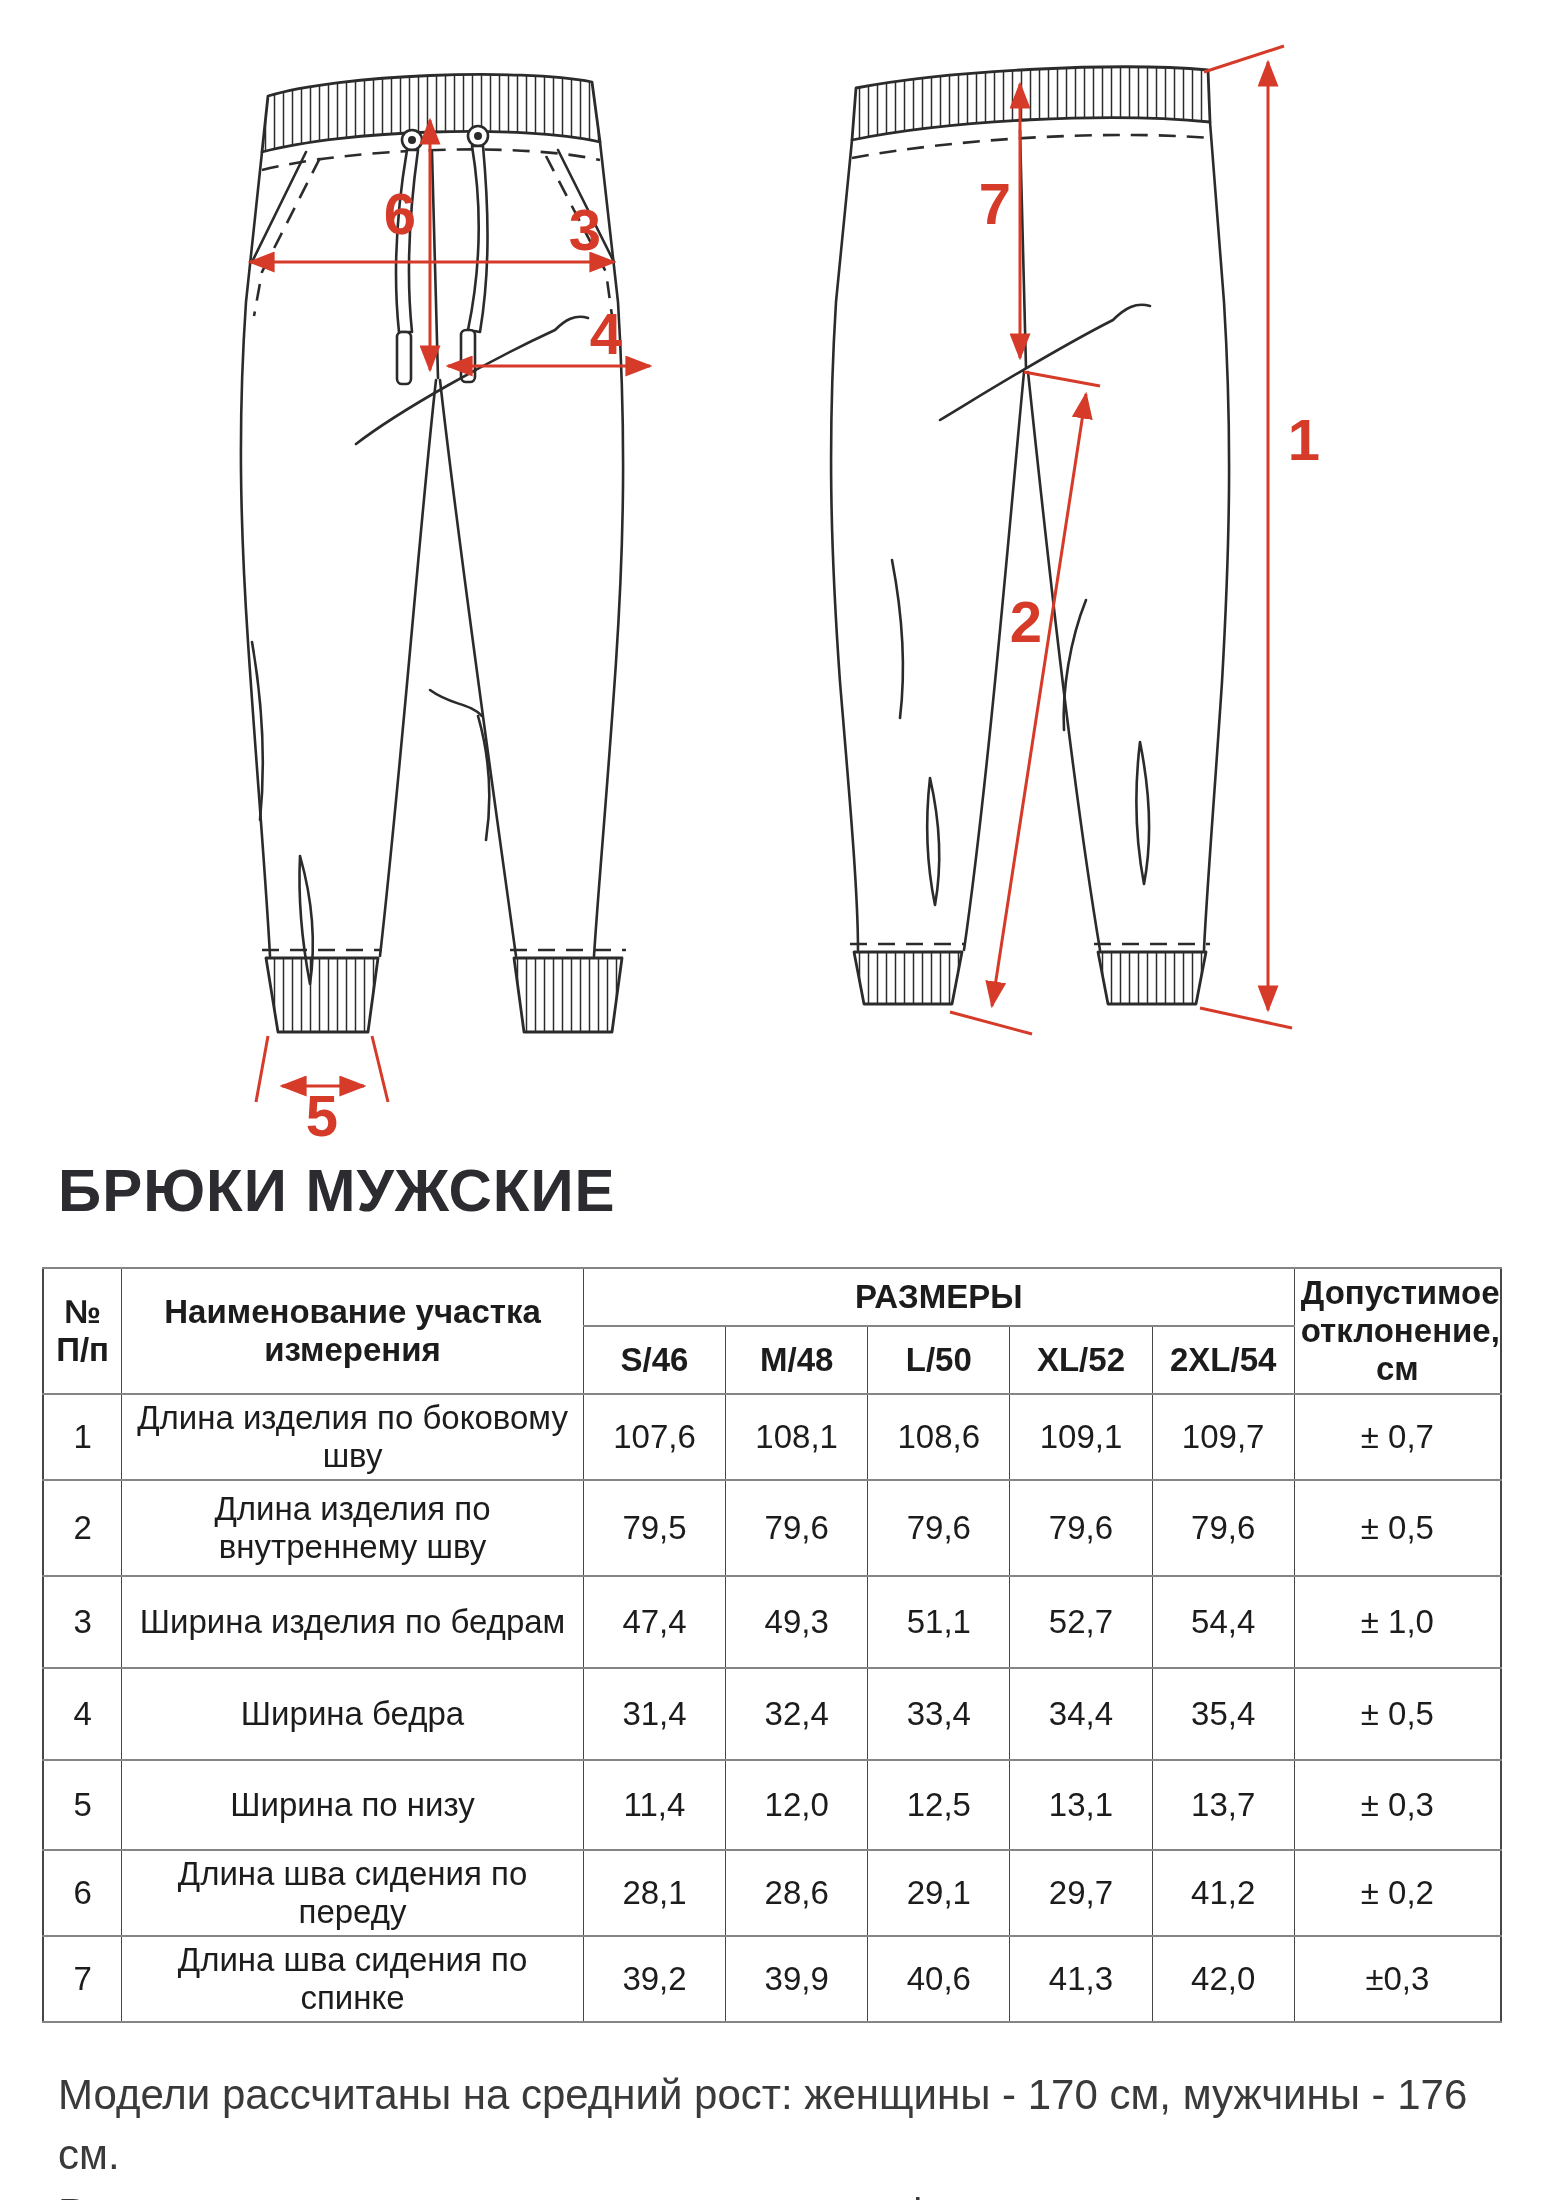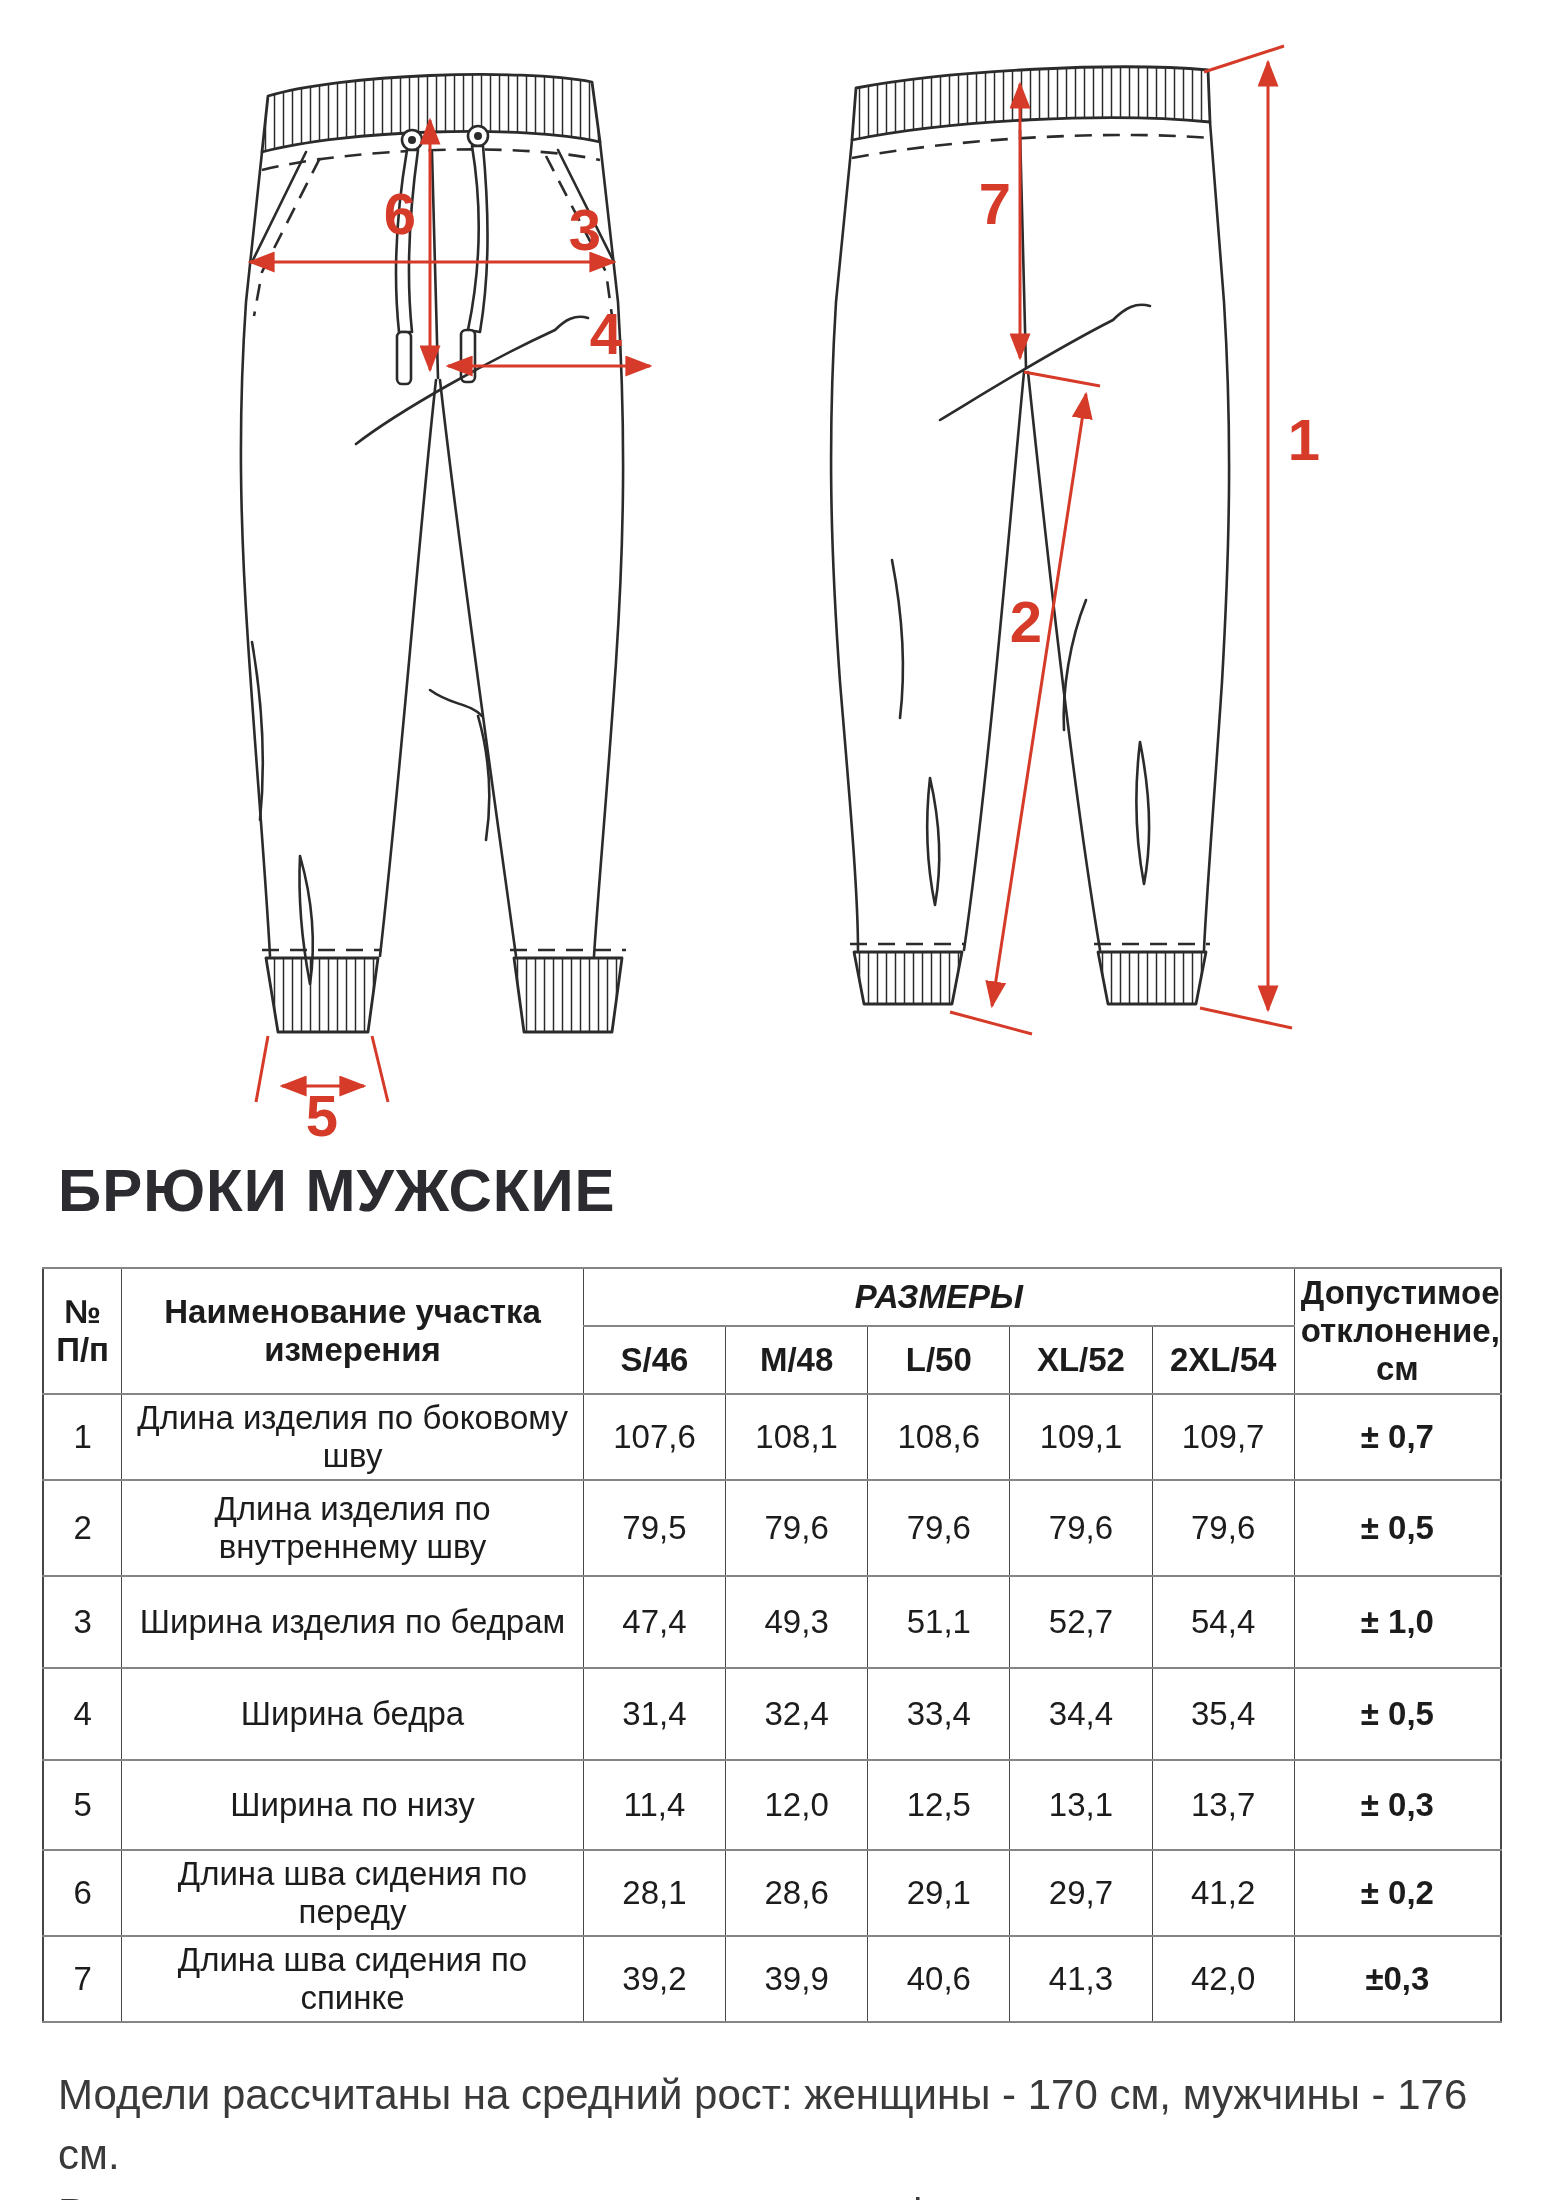--- a/index.html
+++ b/index.html
@@ -35,24 +35,24 @@
     vertical-align:middle;
     font-size:33px;
     padding:4px 6px;
     background:#ffffff;
   }
   .col-num{width:78px;}
   .col-name{width:458px;}
   .col-size{width:141px;}
   .col-tol{width:205px;}
   th.hdr{font-weight:bold;font-size:33px;}
-  th.hdr-sizes-group{font-size:36px;border-bottom:4px solid #9aa0a3;font-style:italic;}
+  th.hdr-sizes-group{font-size:36px;border-bottom:4px solid #9aa0a3;}
   td.cell-name{text-align:left;padding-left:12px;font-size:33px;}
   td.cell-val{font-size:35px;}
-  td.cell-tol{font-weight:bold;font-size:34px;}
+  td.cell-tol{font-weight:normal;font-size:34px;}
   tr.hdr-row-1{height:58px;}
   tr.hdr-row-2{height:68px;margin-left:27px;}
   .footer{
     margin:42px 0 0 58px;
     font-size:42px;
     line-height:1.42;
     color:#3a3a3a;
     width:1450px;
   }
   .footer span{display:block;}

